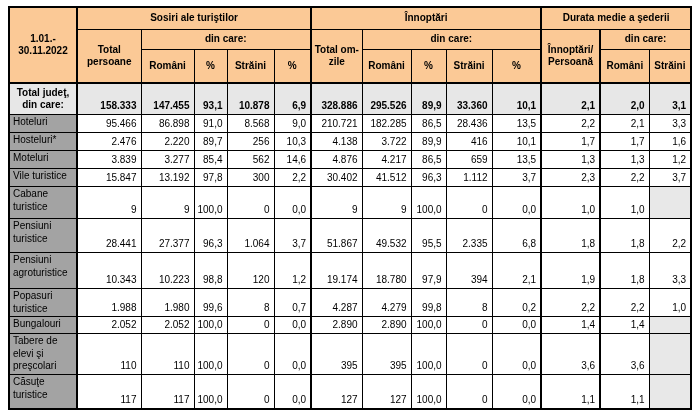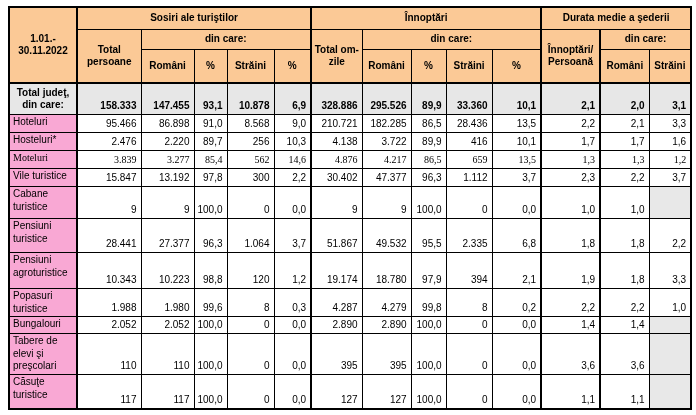--- a/index.html
+++ b/index.html
@@ -25,21 +25,21 @@
   }
   .stats thead tr:nth-child(1) { height: 22px; }
   .stats thead tr:nth-child(2) { height: 20px; }
   .stats thead tr:nth-child(3) { height: 34px; }
 
   .br2 { border-right-width: 2px !important; }
   .hb2 { border-bottom-width: 2px !important; }
 
   td.lbl {
     text-align: left; vertical-align: top;
-    padding: 1px 2px 1px 3px; background: #f9a8d4;
+    padding: 1px 2px 1px 3px; background: #a3a3a3;
   }
   td.num {
     text-align: right; vertical-align: bottom;
     padding: 1px 4px 2px 1px;
     font-weight: normal;
   }
   tr.total td { background: var(--total-bg, #E7E7E7); font-weight: bold; text-align: right; }
   tr.total td.lbl { text-align: center; vertical-align: middle; padding: 3px 2px; }
   td.shade { background: var(--shade-bg, #E8E8E8); }
 </style>
@@ -140,21 +140,21 @@
           <td class="num br2">10,3</td>
           <td class="num">4.138</td>
           <td class="num">3.722</td>
           <td class="num">89,9</td>
           <td class="num">416</td>
           <td class="num br2">10,1</td>
           <td class="num br2">1,7</td>
           <td class="num">1,7</td>
           <td class="num">1,6</td>
         </tr>
-        <tr style="height: 18px; font-family: Liberation Serif, serif;">
+        <tr style="height: 18px;">
           <td class="lbl br2">Moteluri</td>
           <td class="num">3.839</td>
           <td class="num">3.277</td>
           <td class="num">85,4</td>
           <td class="num">562</td>
           <td class="num br2">14,6</td>
           <td class="num">4.876</td>
           <td class="num">4.217</td>
           <td class="num">86,5</td>
           <td class="num">659</td>
@@ -164,21 +164,21 @@
           <td class="num">1,2</td>
         </tr>
         <tr style="height: 18px;">
           <td class="lbl br2">Vile turistice</td>
           <td class="num">15.847</td>
           <td class="num">13.192</td>
           <td class="num">97,8</td>
           <td class="num">300</td>
           <td class="num br2">2,2</td>
           <td class="num">30.402</td>
-          <td class="num">47.377</td>
+          <td class="num">41.512</td>
           <td class="num">96,3</td>
           <td class="num">1.112</td>
           <td class="num br2">3,7</td>
           <td class="num br2">2,3</td>
           <td class="num">2,2</td>
           <td class="num">3,7</td>
         </tr>
         <tr style="height: 32px;">
           <td class="lbl br2">Cabane turistice</td>
           <td class="num">9</td>
@@ -226,21 +226,21 @@
           <td class="num br2">1,9</td>
           <td class="num">1,8</td>
           <td class="num">3,3</td>
         </tr>
         <tr style="height: 28px;">
           <td class="lbl br2">Popasuri turistice</td>
           <td class="num">1.988</td>
           <td class="num">1.980</td>
           <td class="num">99,6</td>
           <td class="num">8</td>
-          <td class="num br2">0,3</td>
+          <td class="num br2">0,7</td>
           <td class="num">4.287</td>
           <td class="num">4.279</td>
           <td class="num">99,8</td>
           <td class="num">8</td>
           <td class="num br2">0,2</td>
           <td class="num br2">2,2</td>
           <td class="num">2,2</td>
           <td class="num">1,0</td>
         </tr>
         <tr style="height: 17px;">

